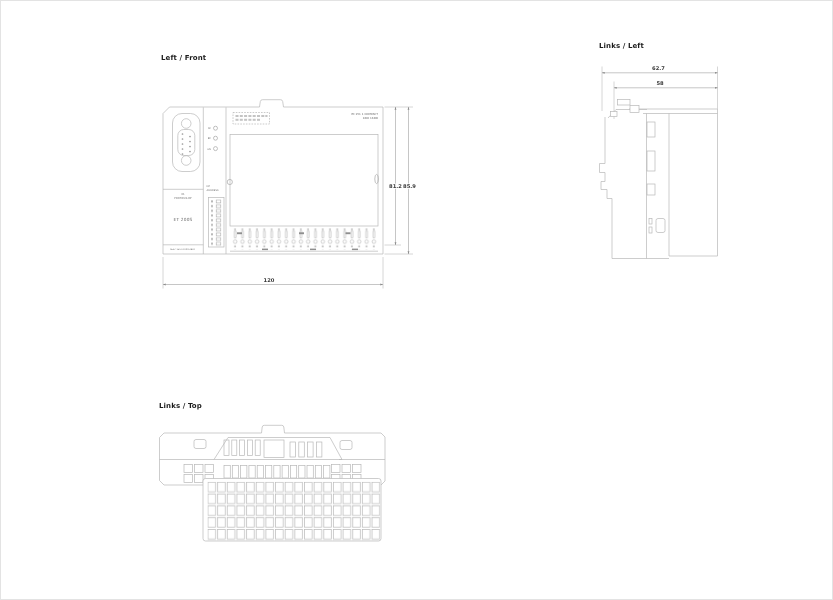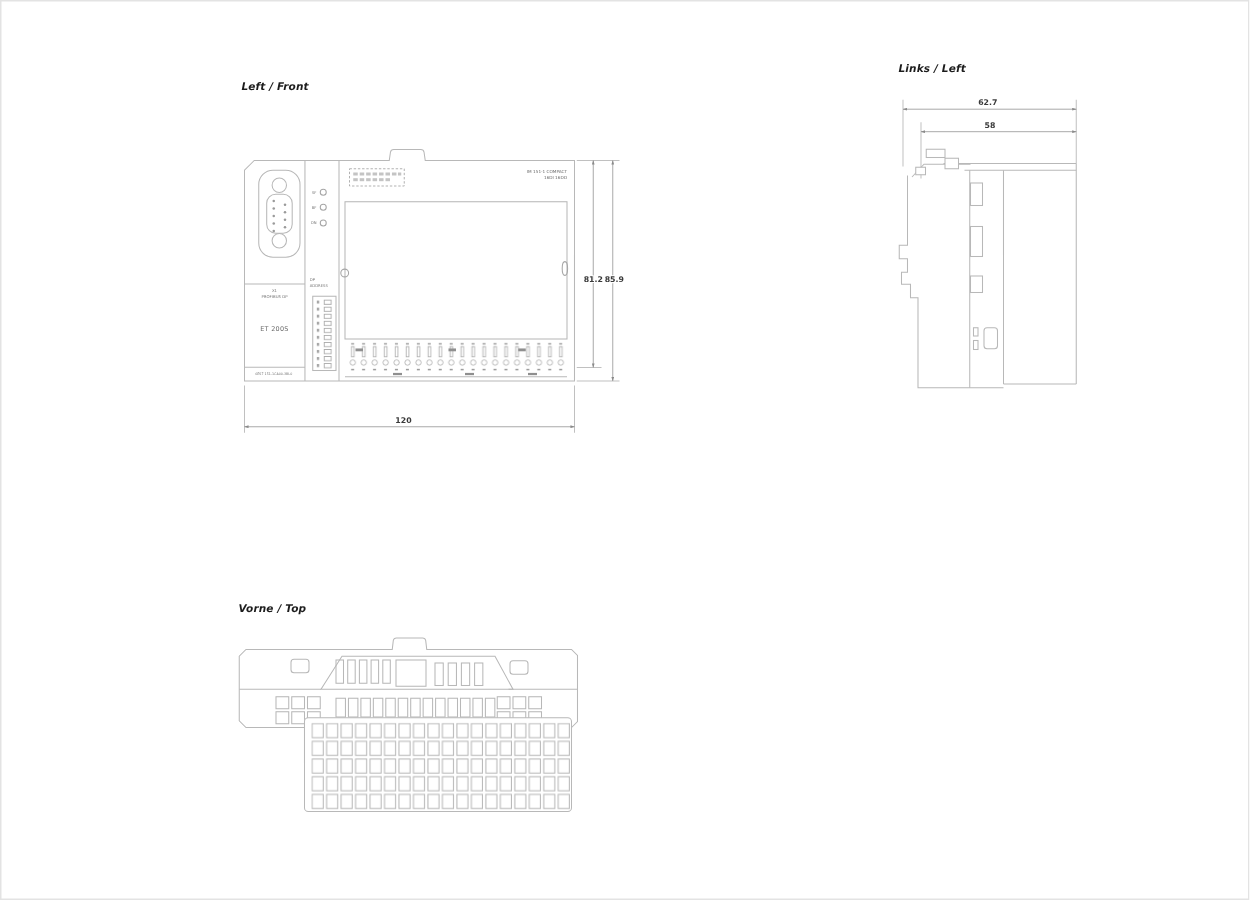--- a/index.html
+++ b/index.html
@@ -1,19 +1,19 @@
 <!DOCTYPE html>
 <html><head>
 <meta charset="utf-8">
 <style>
   html,body{margin:0;padding:0;background:#fff;}
   #page{position:relative;width:833px;height:600px;background:#ffffff;overflow:hidden;
         border:1px solid #e3e3e3;box-sizing:border-box;
         font-family:"DejaVu Sans","Liberation Sans",sans-serif;}
-  .viewlabel{position:absolute;font-size:7px;font-weight:600;color:#1c1c1c;letter-spacing:.1px;font-style:italic;}
+  .viewlabel{position:absolute;font-size:7px;font-weight:600;color:#1c1c1c;letter-spacing:.1px;}
   svg{position:absolute;overflow:visible;}
   .ln{stroke:#b8b8b8;stroke-width:.7;fill:none;}
   .ln2{stroke:#a6a6a6;stroke-width:.7;fill:none;}
   .fillw{fill:#fff;}
   .dimln{stroke:#9f9f9f;stroke-width:.6;fill:none;}
   .ext{stroke:#b3b3b3;stroke-width:.55;fill:none;}
   .dimtxt{font-size:5.2px;font-weight:600;fill:#3a3a3a;text-anchor:middle;
           paint-order:stroke;stroke:#ffffff;stroke-width:1.4px;}
   .tinytxt{fill:#757575;}
   .mark{fill:#9a9a9a;}
@@ -184,21 +184,21 @@
     <g>
       <rect class="ln fillw" x="646" y="121" width="8" height="15"></rect>
       <rect class="ln fillw" x="646" y="150" width="8" height="20"></rect>
       <rect class="ln fillw" x="646" y="183" width="8" height="11"></rect>
       <rect class="ln fillw" x="655" y="217.5" width="9" height="14" rx="2"></rect>
       <rect class="ln fillw" x="648" y="217.5" width="3" height="5.5"></rect>
       <rect class="ln fillw" x="648" y="226" width="3" height="6"></rect>
     </g>
   </svg>
 
-  <div class="viewlabel" style="left:158px;top:401px;">Vorne / Top</div>
+  <div class="viewlabel" style="left:158px;top:401px;">Links / Top</div>
 
   <svg style="left:0;top:0;" width="833" height="600" viewBox="0 0 833 600">
 
     <g>
       <path class="ln" d="M163,432 L260.5,432 L261.2,426 Q261.5,424.3 263.3,424.3 L280.7,424.3 Q282.5,424.3 282.8,426 L283.5,432 L380,432 L384,436 L384,480 L380,484 L163,484 L158.5,479.5 L158.5,436.5 L163,432 Z"></path>
       <line class="ln" x1="158.5" y1="458.5" x2="213" y2="458.5"></line>
       <line class="ln" x1="338" y1="458.5" x2="384" y2="458.5"></line>
       <rect class="ln" x="193" y="438.5" width="12" height="9" rx="2"></rect>
       <rect class="ln" x="339" y="439.5" width="12" height="9" rx="2"></rect>
     </g>

